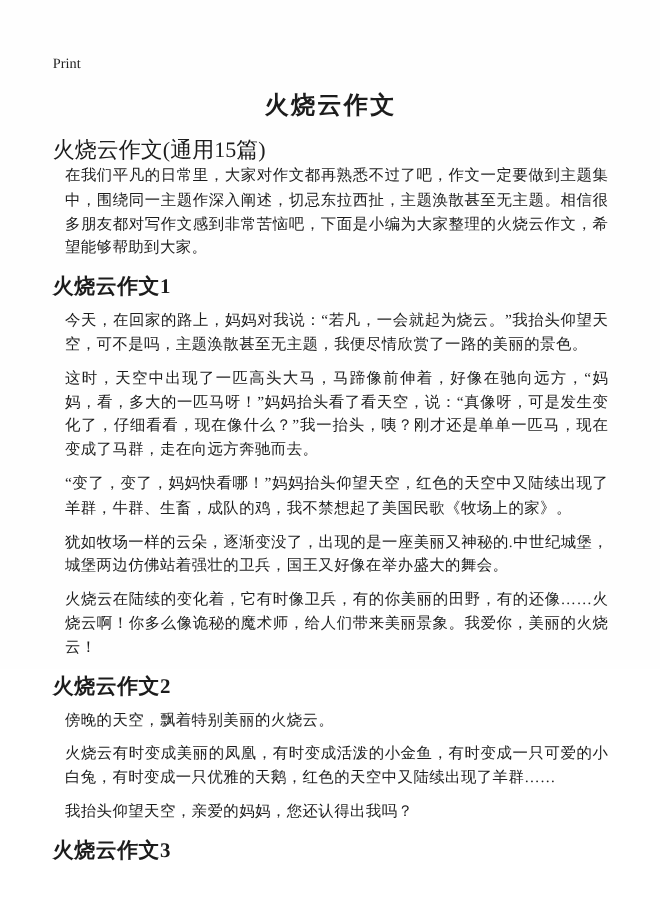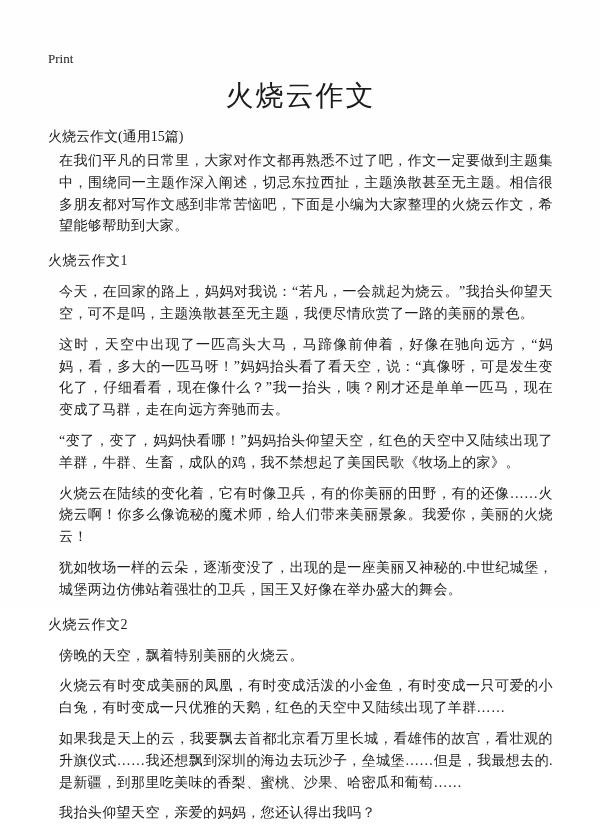--- a/index.html
+++ b/index.html
@@ -22,42 +22,42 @@
     background: #fefefe;
   }
   .print-link {
     font-size: 13px;
     line-height: 16px;
     color: #222222;
     cursor: pointer;
     display: inline-block;
   }
   h1.doc-title {
-    font-size: 28px;
-    font-weight: normal;
+    font-size: 22px;
+    font-weight: bold;
     text-align: center;
     margin: 15px 0 0 0;
     line-height: 28px;
     letter-spacing: 2px;
   }
   p.subtitle {
-    font-size: 14px;
+    font-size: 20px;
     margin: 16px 0 2px 0;
     line-height: 22px;
   }
   p.body-para {
     font-size: 14px;
     line-height: 21.8px;
     margin: 0 0 9px 11px;
     text-align: justify;
     letter-spacing: 0.4px;
   }
   h2.section-heading {
-    font-size: 14px;
-    font-weight: normal;
+    font-size: 19px;
+    font-weight: bold;
     margin: 14px 0 10px 0;
     line-height: 20px;
     letter-spacing: 0.5px;
   }
 </style>
 </head>
 <body>
 
 <div class="page">
 
@@ -67,25 +67,24 @@
 
   <p class="subtitle">火烧云作文(通用15篇)</p>
 
   <p class="body-para">在我们平凡的日常里，大家对作文都再熟悉不过了吧，作文一定要做到主题集中，围绕同一主题作深入阐述，切忌东拉西扯，主题涣散甚至无主题。相信很多朋友都对写作文感到非常苦恼吧，下面是小编为大家整理的火烧云作文，希望能够帮助到大家。</p>
 
   <h2 class="section-heading">火烧云作文1</h2>
 
   <p class="body-para">今天，在回家的路上，妈妈对我说：“若凡，一会就起为烧云。”我抬头仰望天空，可不是吗，主题涣散甚至无主题，我便尽情欣赏了一路的美丽的景色。</p>
   <p class="body-para">这时，天空中出现了一匹高头大马，马蹄像前伸着，好像在驰向远方，“妈妈，看，多大的一匹马呀！”妈妈抬头看了看天空，说：“真像呀，可是发生变化了，仔细看看，现在像什么？”我一抬头，咦？刚才还是单单一匹马，现在变成了马群，走在向远方奔驰而去。</p>
   <p class="body-para">“变了，变了，妈妈快看哪！”妈妈抬头仰望天空，红色的天空中又陆续出现了羊群，牛群、生畜，成队的鸡，我不禁想起了美国民歌《牧场上的家》。</p>
+  <p class="body-para">犹如牧场一样的云朵，逐渐变没了，出现的是一座美丽又神秘的.中世纪城堡，城堡两边仿佛站着强壮的卫兵，国王又好像在举办盛大的舞会。</p>
   <p class="body-para">火烧云在陆续的变化着，它有时像卫兵，有的你美丽的田野，有的还像……火烧云啊！你多么像诡秘的魔术师，给人们带来美丽景象。我爱你，美丽的火烧云！</p>
-  <p class="body-para">犹如牧场一样的云朵，逐渐变没了，出现的是一座美丽又神秘的.中世纪城堡，城堡两边仿佛站着强壮的卫兵，国王又好像在举办盛大的舞会。</p>
 
   <h2 class="section-heading">火烧云作文2</h2>
 
   <p class="body-para">傍晚的天空，飘着特别美丽的火烧云。</p>
   <p class="body-para">火烧云有时变成美丽的凤凰，有时变成活泼的小金鱼，有时变成一只可爱的小白兔，有时变成一只优雅的天鹅，红色的天空中又陆续出现了羊群……</p>
-  <p class="body-para">如果我是天上的云，我要飘去首都北京看万里长城，看雄伟的故宫，看壮观的升旗仪式……我还想飘到深圳的海边去玩沙子，垒城堡……但是，我最想去的.是新疆，到那里吃美味的香梨、蜜桃、沙果、哈密瓜和葡萄……</p>
   <p class="body-para">我抬头仰望天空，亲爱的妈妈，您还认得出我吗？</p>
 
   <h2 class="section-heading">火烧云作文3</h2>
 
 </div>
 
 </body></html>

